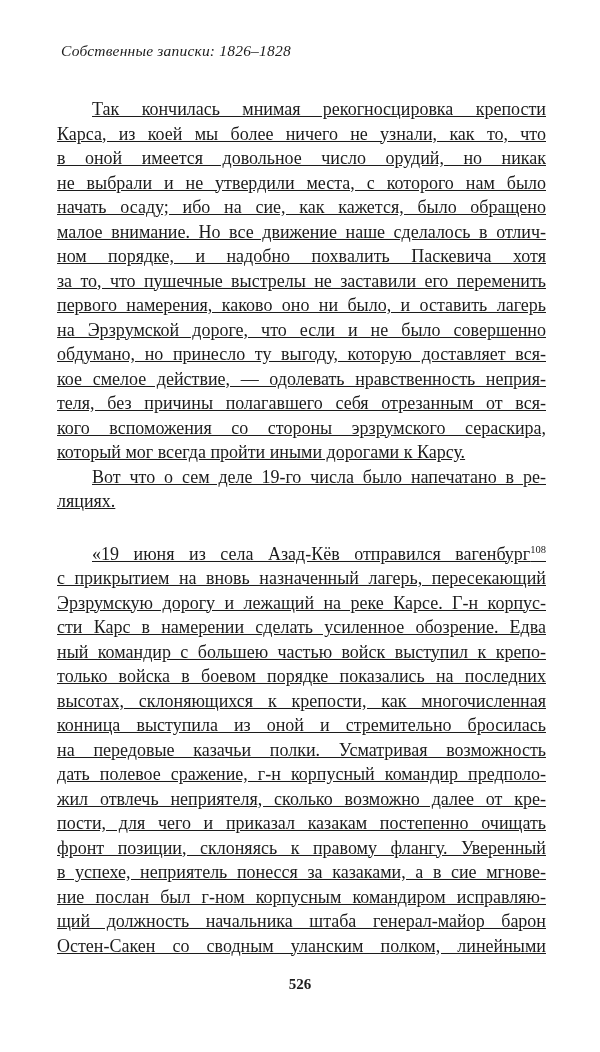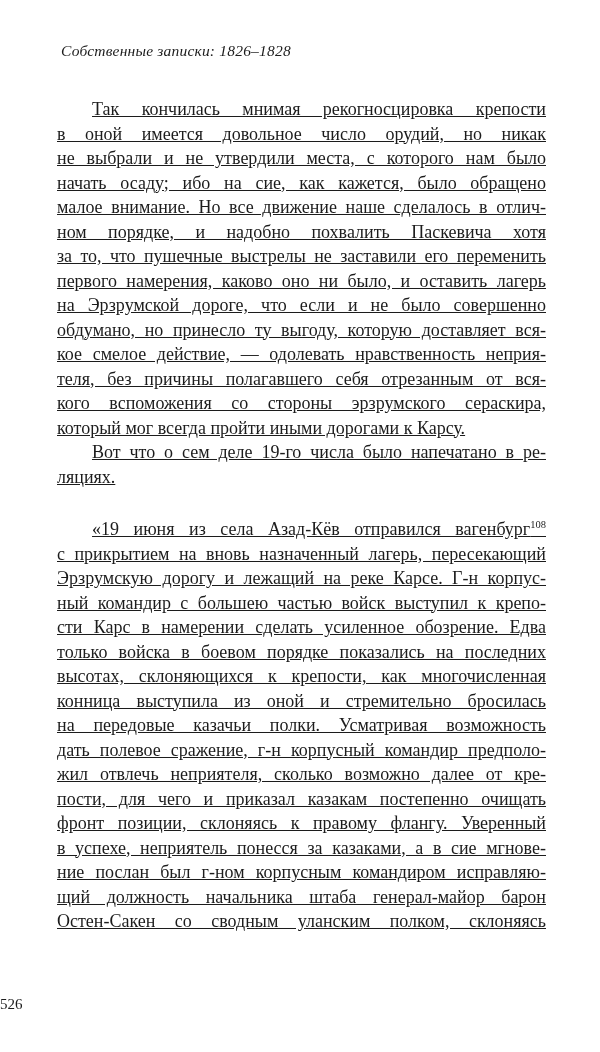--- a/index.html
+++ b/index.html
@@ -46,34 +46,37 @@
   .line.indent { text-indent: 35px; }
   .line sup {
     font-size: 10.5px;
     line-height: 0;
     vertical-align: super;
     letter-spacing: 0;
   }
   .page-number {
     position: absolute;
     left: 0;
-    top: 996px;
+    top: 976px;
     width: 100%;
+    text-align: center;
     font-size: 15px;
+    font-weight: bold;
   }
 </style>
 </head>
 <body>
 
 <div class="page">
   <div class="running-header">Собственные записки: 1826–1828</div>
 
   <div class="body-text">
       <div class="paragraph">
         <div class="line indent">Так кончилась мнимая рекогносцировка крепости</div>
+        <div class="line">Карса, из коей мы более ничего не узнали, как то, что</div>
         <div class="line">в оной имеется довольное число орудий, но никак</div>
         <div class="line">не выбрали и не утвердили места, с которого нам было</div>
         <div class="line">начать осаду; ибо на сие, как кажется, было обращено</div>
         <div class="line">малое внимание. Но все движение наше сделалось в отлич-</div>
         <div class="line">ном порядке, и надобно похвалить Паскевича хотя</div>
         <div class="line">за то, что пушечные выстрелы не заставили его переменить</div>
         <div class="line">первого намерения, каково оно ни было, и оставить лагерь</div>
         <div class="line">на Эрзрумской дороге, что если и не было совершенно</div>
         <div class="line">обдумано, но принесло ту выгоду, которую доставляет вся-</div>
         <div class="line">кое смелое действие, — одолевать нравственность неприя-</div>
@@ -82,31 +85,31 @@
         <div class="line last">который мог всегда пройти иными дорогами к Карсу.</div>
       </div>
       <div class="paragraph">
         <div class="line indent">Вот что о сем деле 19-го числа было напечатано в ре-</div>
         <div class="line last">ляциях.</div>
       </div>
       <div class="paragraph spaced">
         <div class="line indent">«19 июня из села Азад-Кёв отправился вагенбург<sup>108</sup></div>
         <div class="line">с прикрытием на вновь назначенный лагерь, пересекающий</div>
         <div class="line">Эрзрумскую дорогу и лежащий на реке Карсе. Г-н корпус-</div>
+        <div class="line">сти Карс в намерении сделать усиленное обозрение. Едва</div>
         <div class="line">ный командир с большею частью войск выступил к крепо-</div>
-        <div class="line">сти Карс в намерении сделать усиленное обозрение. Едва</div>
         <div class="line">только войска в боевом порядке показались на последних</div>
         <div class="line">высотах, склоняющихся к крепости, как многочисленная</div>
         <div class="line">конница выступила из оной и стремительно бросилась</div>
         <div class="line">на передовые казачьи полки. Усматривая возможность</div>
         <div class="line">дать полевое сражение, г-н корпусный командир предполо-</div>
         <div class="line">жил отвлечь неприятеля, сколько возможно далее от кре-</div>
         <div class="line">пости, для чего и приказал казакам постепенно очищать</div>
         <div class="line">фронт позиции, склоняясь к правому флангу. Уверенный</div>
         <div class="line">в успехе, неприятель понесся за казаками, а в сие мгнове-</div>
         <div class="line">ние послан был г-ном корпусным командиром исправляю-</div>
         <div class="line">щий должность начальника штаба генерал-майор барон</div>
-        <div class="line">Остен-Сакен со сводным уланским полком, склоняясь</div>
+        <div class="line">Остен-Сакен со сводным уланским полком, линейными</div>
       </div>
     </div>
 
   <div class="page-number">526</div>
 </div>
 
 </body></html>

